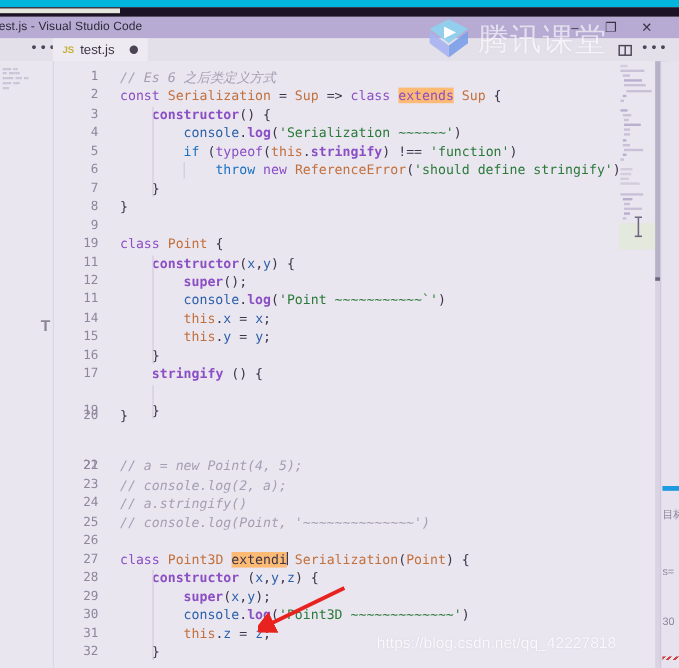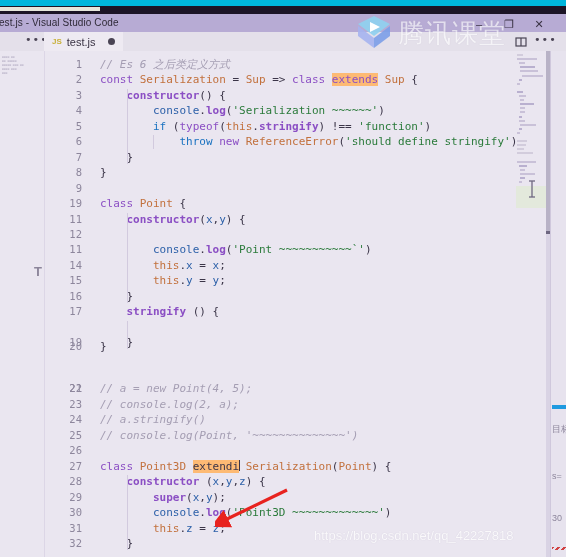--- a/index.html
+++ b/index.html
@@ -140,21 +140,21 @@
       <div class="ln" style="top:21.45px"><span class="num">2</span><span class="txt"><span class="kw">const</span> <span class="cls">Serialization</span> = <span class="cls">Sup</span> =&gt; <span class="kw">class</span> <span class="sel kw">extends</span> <span class="cls">Sup</span> {</span></div>
       <div class="ln" style="top:36.90px"><span class="num">3</span><span class="txt">    <span class="fn">constructor</span>() {</span></div>
       <div class="ln" style="top:52.35px"><span class="num">4</span><span class="txt">        <span class="var">console</span>.<span class="fn">log</span>(<span class="str">'Serialization ~~~~~~'</span>)</span></div>
       <div class="ln" style="top:67.80px"><span class="num">5</span><span class="txt">        <span class="kw2">if</span> (<span class="kw">typeof</span>(<span class="cls">this</span>.<span class="fn">stringify</span>) !== <span class="str">'function'</span>)</span></div>
       <div class="ln" style="top:83.25px"><span class="num">6</span><span class="txt">            <span class="kw2">throw</span> <span class="kw">new</span> <span class="cls">ReferenceError</span>(<span class="str">'should define stringify'</span>)</span></div>
       <div class="ln" style="top:98.70px"><span class="num">7</span><span class="txt">    }</span></div>
       <div class="ln" style="top:114.15px"><span class="num">8</span><span class="txt">}</span></div>
       <div class="ln" style="top:129.60px"><span class="num">9</span><span class="txt"></span></div>
       <div class="ln" style="top:145.05px"><span class="num">19</span><span class="txt"><span class="kw">class</span> <span class="cls">Point</span> {</span></div>
       <div class="ln" style="top:160.50px"><span class="num">11</span><span class="txt">    <span class="fn">constructor</span>(<span class="var">x</span>,<span class="var">y</span>) {</span></div>
-      <div class="ln" style="top:175.95px"><span class="num">12</span></div>
+      <div class="ln" style="top:175.95px"><span class="num">12</span><span class="txt">        <span class="fn">super</span>();</span></div>
       <div class="ln" style="top:191.40px"><span class="num">11</span><span class="txt">        <span class="var">console</span>.<span class="fn">log</span>(<span class="str">'Point ~~~~~~~~~~~`'</span>)</span></div>
       <div class="ln" style="top:206.85px"><span class="num">14</span><span class="txt">        <span class="cls">this</span>.<span class="var">x</span> = <span class="var">x</span>;</span></div>
       <div class="ln" style="top:222.30px"><span class="num">15</span><span class="txt">        <span class="cls">this</span>.<span class="var">y</span> = <span class="var">y</span>;</span></div>
       <div class="ln" style="top:237.75px"><span class="num">16</span><span class="txt">    }</span></div>
       <div class="ln" style="top:253.20px"><span class="num">17</span><span class="txt">    <span class="fn">stringify</span> () {</span></div>
       <div class="ln" style="top:284.10px"><span class="num">19</span><span class="txt">    }</span></div>
       <div class="ln" style="top:288px"><span class="num">20</span><span class="txt">}</span></div>
       <div class="ln" style="top:330px"><span class="num">21</span><span class="txt"></span></div>
       <div class="ln" style="top:330.45px"><span class="num">22</span><span class="txt"><span class="cmt">// a = new Point(4, 5);</span></span></div>
       <div class="ln" style="top:345.90px"><span class="num">23</span><span class="txt"><span class="cmt">// console.log(2, a);</span></span></div>

